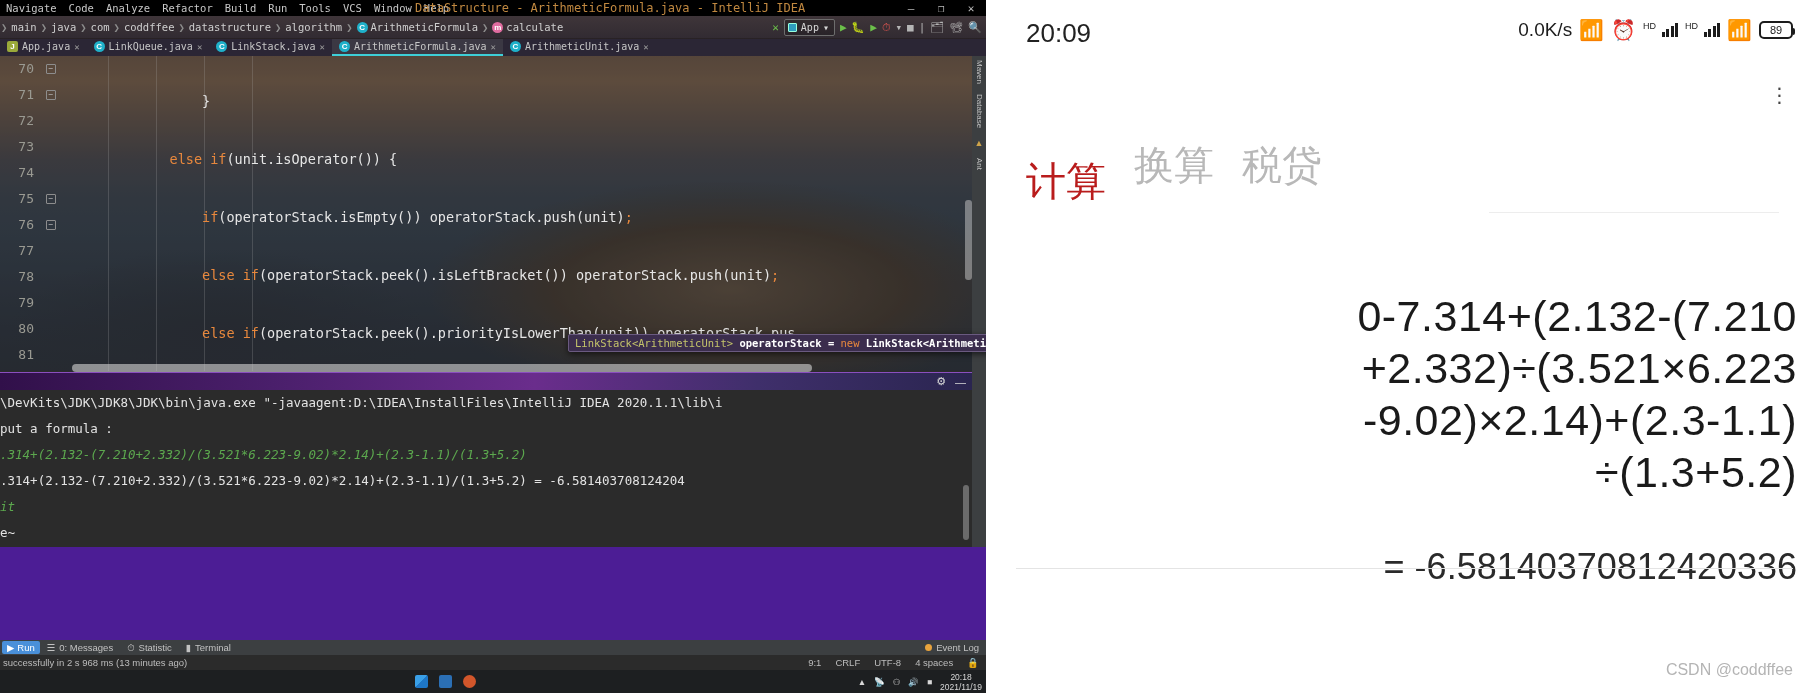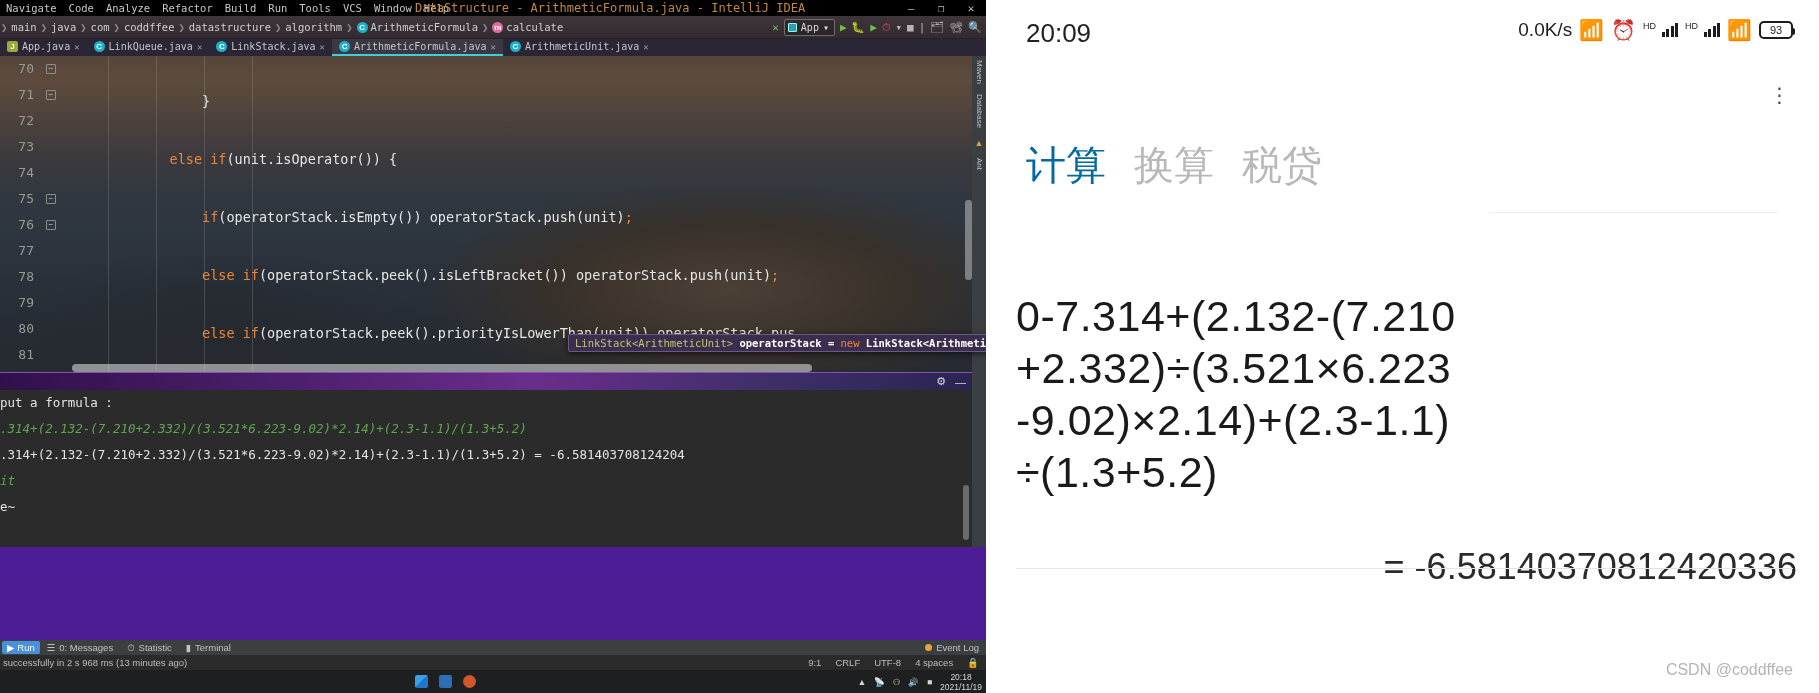--- a/index.html
+++ b/index.html
@@ -254,28 +254,28 @@
   }
   .ph-menu {
     position: absolute; right: 36px; top: 84px; color: #444; font-size: 22px; line-height: 7px;
     letter-spacing: 0; text-align: center;
   }
   .ph-menu b { display: block; font-weight: normal; }
   .ph-navtabs {
     position: absolute; left: 40px; top: 138px; display: flex; gap: 28px;
     font-size: 40px; color: #b8b8b8; font-family: "Liberation Sans", sans-serif;
   }
-  .ph-navtabs .t1 { color: #0369a1; }
+  .ph-navtabs .t1 { color: #b91c1c; margin-top: 16px; }
   .ph-faint {
     position: absolute; right: 40px; top: 212px; width: 290px; height: 1px;
     background: #ededed;
   }
   .ph-expr {
     position: absolute; left: 30px; right: 22px; top: 290px;
-    text-align: left; font-size: 43px; line-height: 52px; color: #1a1a1a;
+    text-align: right; font-size: 43px; line-height: 52px; color: #1a1a1a;
     font-family: "Liberation Sans", sans-serif; letter-spacing: 0.5px;
   }
   .ph-result {
     position: absolute; left: 30px; right: 22px; top: 508px;
     text-align: right; font-size: 36px; color: #2a2a2a;
     font-family: "Liberation Sans", sans-serif;
     margin-top: 38px;
   }
   .ph-divider {
     position: absolute; left: 30px; right: 26px; top: 568px; height: 1px; background: #e4e4e4;
@@ -436,20 +436,21 @@
       <span class="t-kw">new</span>
       <span class="t-var">LinkStack&lt;ArithmeticUnit&gt;();</span>
     </div>
 
     <div class="console">
       <div class="console-head">
         <span>⚙</span>
         <span>—</span>
       </div>
       <div class="console-body">
+        <div class="crow">\DevKits\JDK\JDK8\JDK\bin\java.exe "-javaagent:D:\IDEA\InstallFiles\IntelliJ IDEA 2020.1.1\lib\i</div>
         <div class="crow">put a formula :</div>
         <div class="crow green">.314+(2.132-(7.210+2.332)/(3.521*6.223-9.02)*2.14)+(2.3-1.1)/(1.3+5.2)</div>
         <div class="crow">.314+(2.132-(7.210+2.332)/(3.521*6.223-9.02)*2.14)+(2.3-1.1)/(1.3+5.2) = -6.581403708124204</div>
         <div class="crow green">it</div>
         <div class="crow">e~</div>
         <div class="console-vscroll"></div>
       </div>
     </div>
 
     <div class="rstrip">
@@ -535,21 +536,21 @@
         <span class="hdlabel">HD</span>
         <span class="sigbars">
           <i style="height:5px"></i>
             <i style="height:8px"></i>
             <i style="height:11px"></i>
             <i style="height:14px"></i>
         </span>
       </span>
       <span>📶</span>
       <span class="batt">
-        <span>93</span>
+        <span>89</span>
       </span>
     </div>
 
     <div class="ph-menu">
       <b>·</b>
         <b>·</b>
         <b>·</b>
     </div>
 
     <div class="ph-navtabs">

